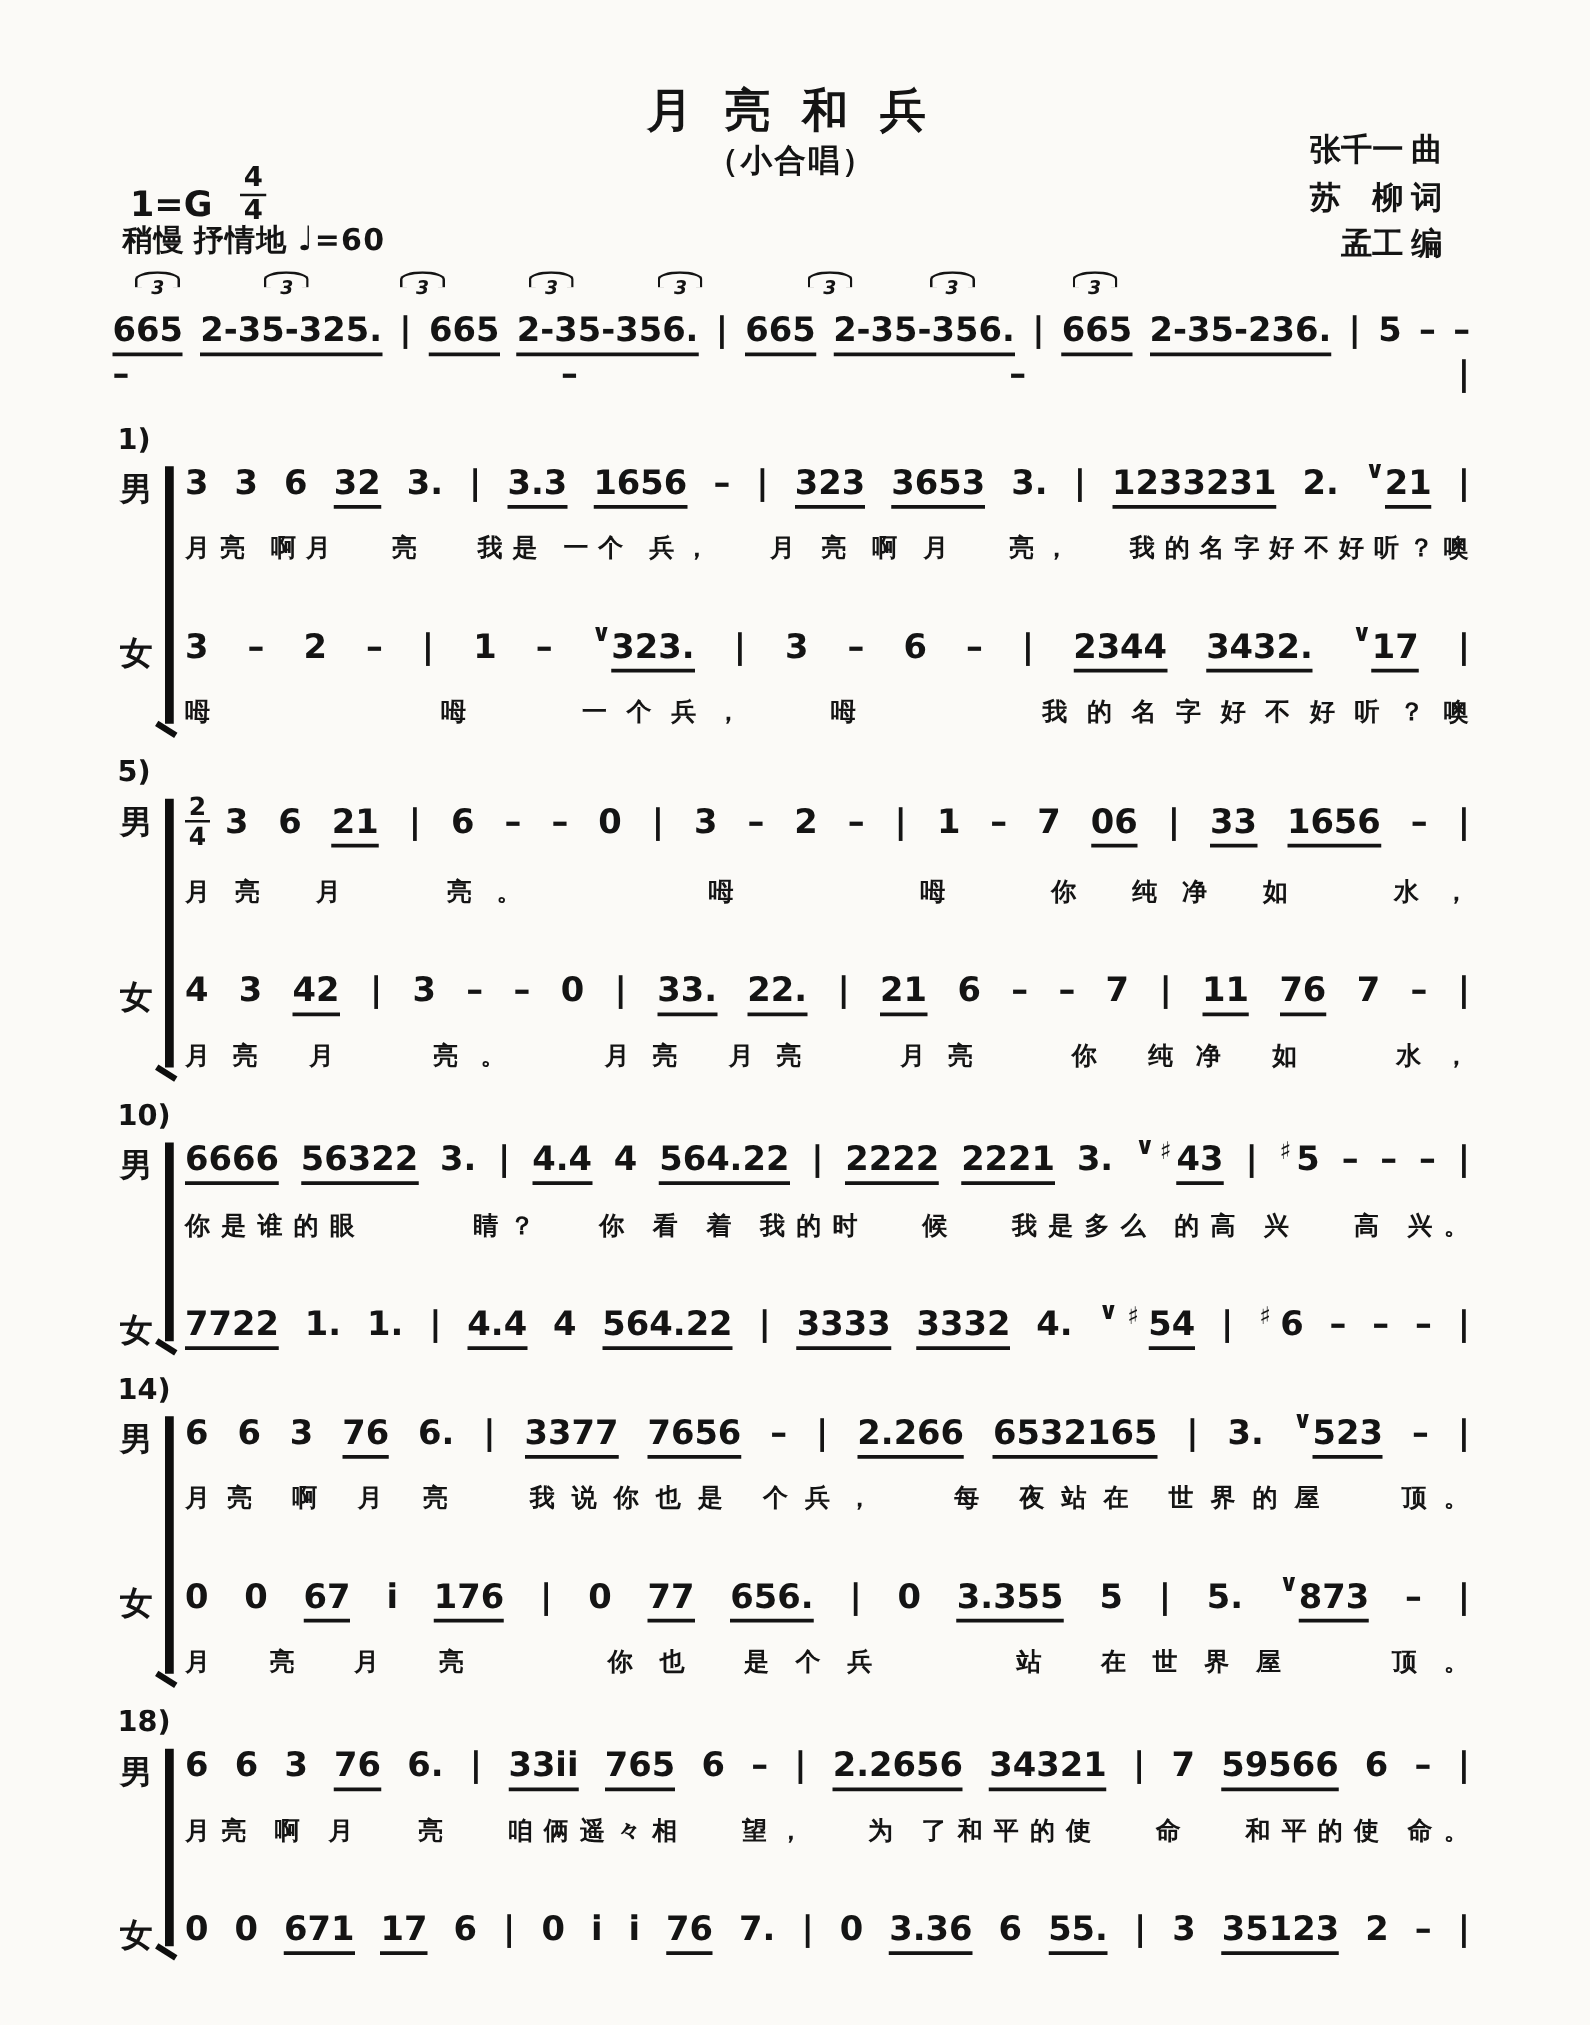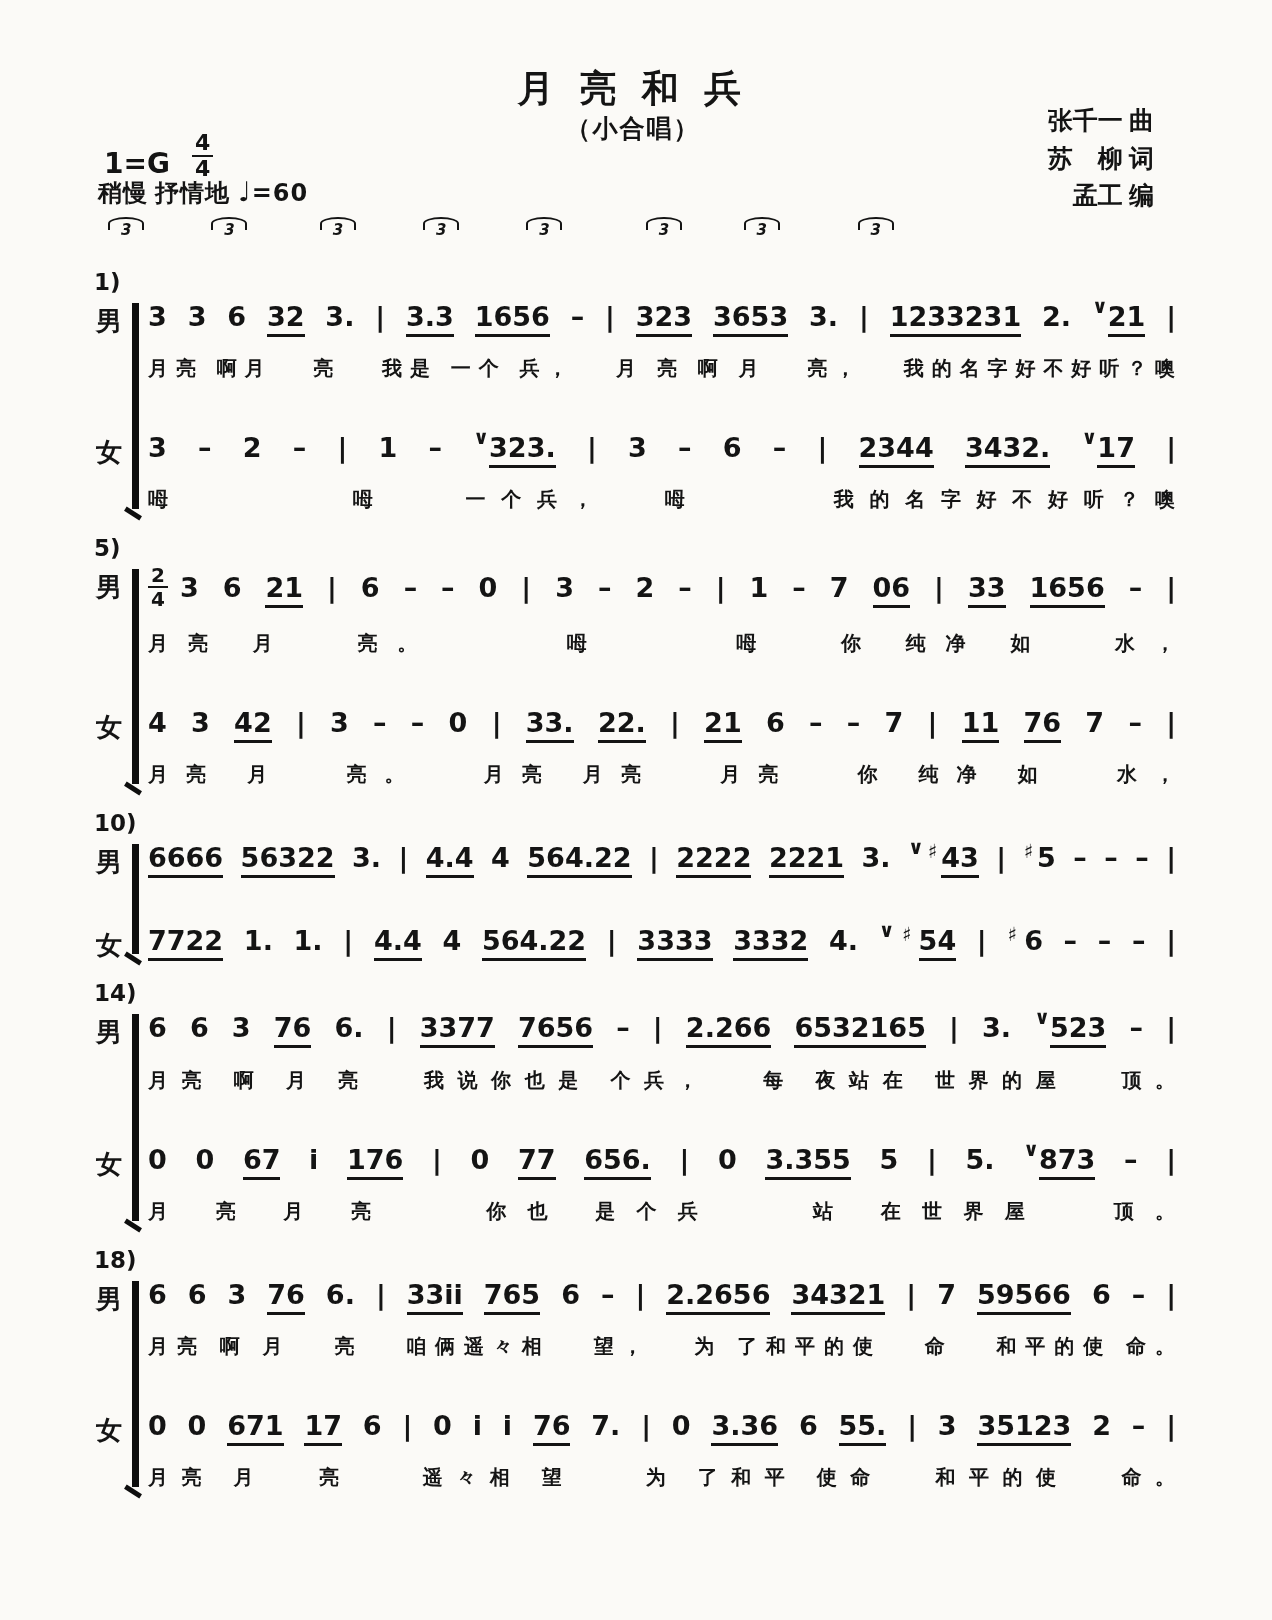--- a/index.html
+++ b/index.html
@@ -130,20 +130,21 @@
 
   <div class="intro">
     <span class="trip" style="left:1.5%">3</span>
     <span class="trip" style="left:11%">3</span>
     <span class="trip" style="left:21%">3</span>
     <span class="trip" style="left:30.5%">3</span>
     <span class="trip" style="left:40%">3</span>
     <span class="trip" style="left:51%">3</span>
     <span class="trip" style="left:60%">3</span>
     <span class="trip" style="left:70.5%">3</span>
+    <div class="notes"><span class="u">665</span> <span class="u">2-35-325.</span> | <span class="u">665</span> <span class="u">2-35-356.</span> | <span class="u">665</span> <span class="u">2-35-356.</span> | <span class="u">665</span> <span class="u">2-35-236.</span> | 5 – – – – – |</div>
   </div>
 
   <section class="system">
     <div class="marker">1)</div>
     <div class="brace"></div>
     <div class="voice">
       <div class="vlabel">男</div>
       <div class="notes">3 3 6 <span class="u">32</span> 3. | <span class="u">3.3</span> <span class="u">1656</span> – | <span class="u">323</span> <span class="u">3653</span> 3. | <span class="u">1233231</span> 2. <span class="br">∨</span><span class="u">21</span> |</div>
       <div class="lyrics">月亮 啊月 　亮 　我是 一个 兵， 　月 亮 啊 月 　亮， 　我的名字好不好听？噢</div>
     </div>
@@ -174,20 +175,21 @@
       <div class="lyrics">月亮 月 　亮。 　月亮 月亮 　月亮 　你 纯净 如 　水，</div>
     </div>
   </section>
 
   <section class="system">
     <div class="marker">10)</div>
     <div class="brace"></div>
     <div class="voice">
       <div class="vlabel">男</div>
       <div class="notes"><span class="u">6666</span> <span class="u">56322</span> 3. | <span class="u">4.4</span> 4 <span class="u">564.22</span> | <span class="u">2222</span> <span class="u">2221</span> 3. <span class="br">∨</span><span class="sh">♯</span><span class="u">43</span> | <span class="sh">♯</span>5 – – – |</div>
+      <div class="lyrics">你是谁的眼 　 　睛？ 　你 看 着 我的时 　候 　我是多么 的高 兴 　高 兴。</div>
     </div>
     <div class="voice">
       <div class="vlabel">女</div>
       <div class="notes"><span class="u">7722</span> 1. 1. | <span class="u">4.4</span> 4 <span class="u">564.22</span> | <span class="u">3333</span> <span class="u">3332</span> 4. <span class="br">∨</span><span class="sh">♯</span><span class="u">54</span> | <span class="sh">♯</span>6 – – – |</div>
     </div>
   </section>
 
   <section class="system">
     <div class="marker">14)</div>
     <div class="brace"></div>
@@ -207,17 +209,16 @@
     <div class="marker">18)</div>
     <div class="brace"></div>
     <div class="voice">
       <div class="vlabel">男</div>
       <div class="notes">6 6 3 <span class="u">76</span> 6. | <span class="u">33ii</span> <span class="u">765</span> 6 – | <span class="u">2.2656</span> <span class="u">34321</span> | 7 <span class="u">59566</span> 6 – |</div>
       <div class="lyrics">月亮 啊 月 　亮 　咱俩遥々相 　望， 　为 了和平的使 　命 　和平的使 命。</div>
     </div>
     <div class="voice">
       <div class="vlabel">女</div>
       <div class="notes">0 0 <span class="u">671</span> <span class="u">17</span> 6 | 0 i i <span class="u">76</span> 7. | 0 <span class="u">3.36</span> 6 <span class="u">55.</span> | 3 <span class="u">35123</span> 2 – |</div>
-      <div class="lyrics">月亮 月 　亮 　 遥々相 望 　 为 了和平 使命 　和平的使 　命。</div>
     </div>
   </section>
 
 </div>
 
 </body></html>

